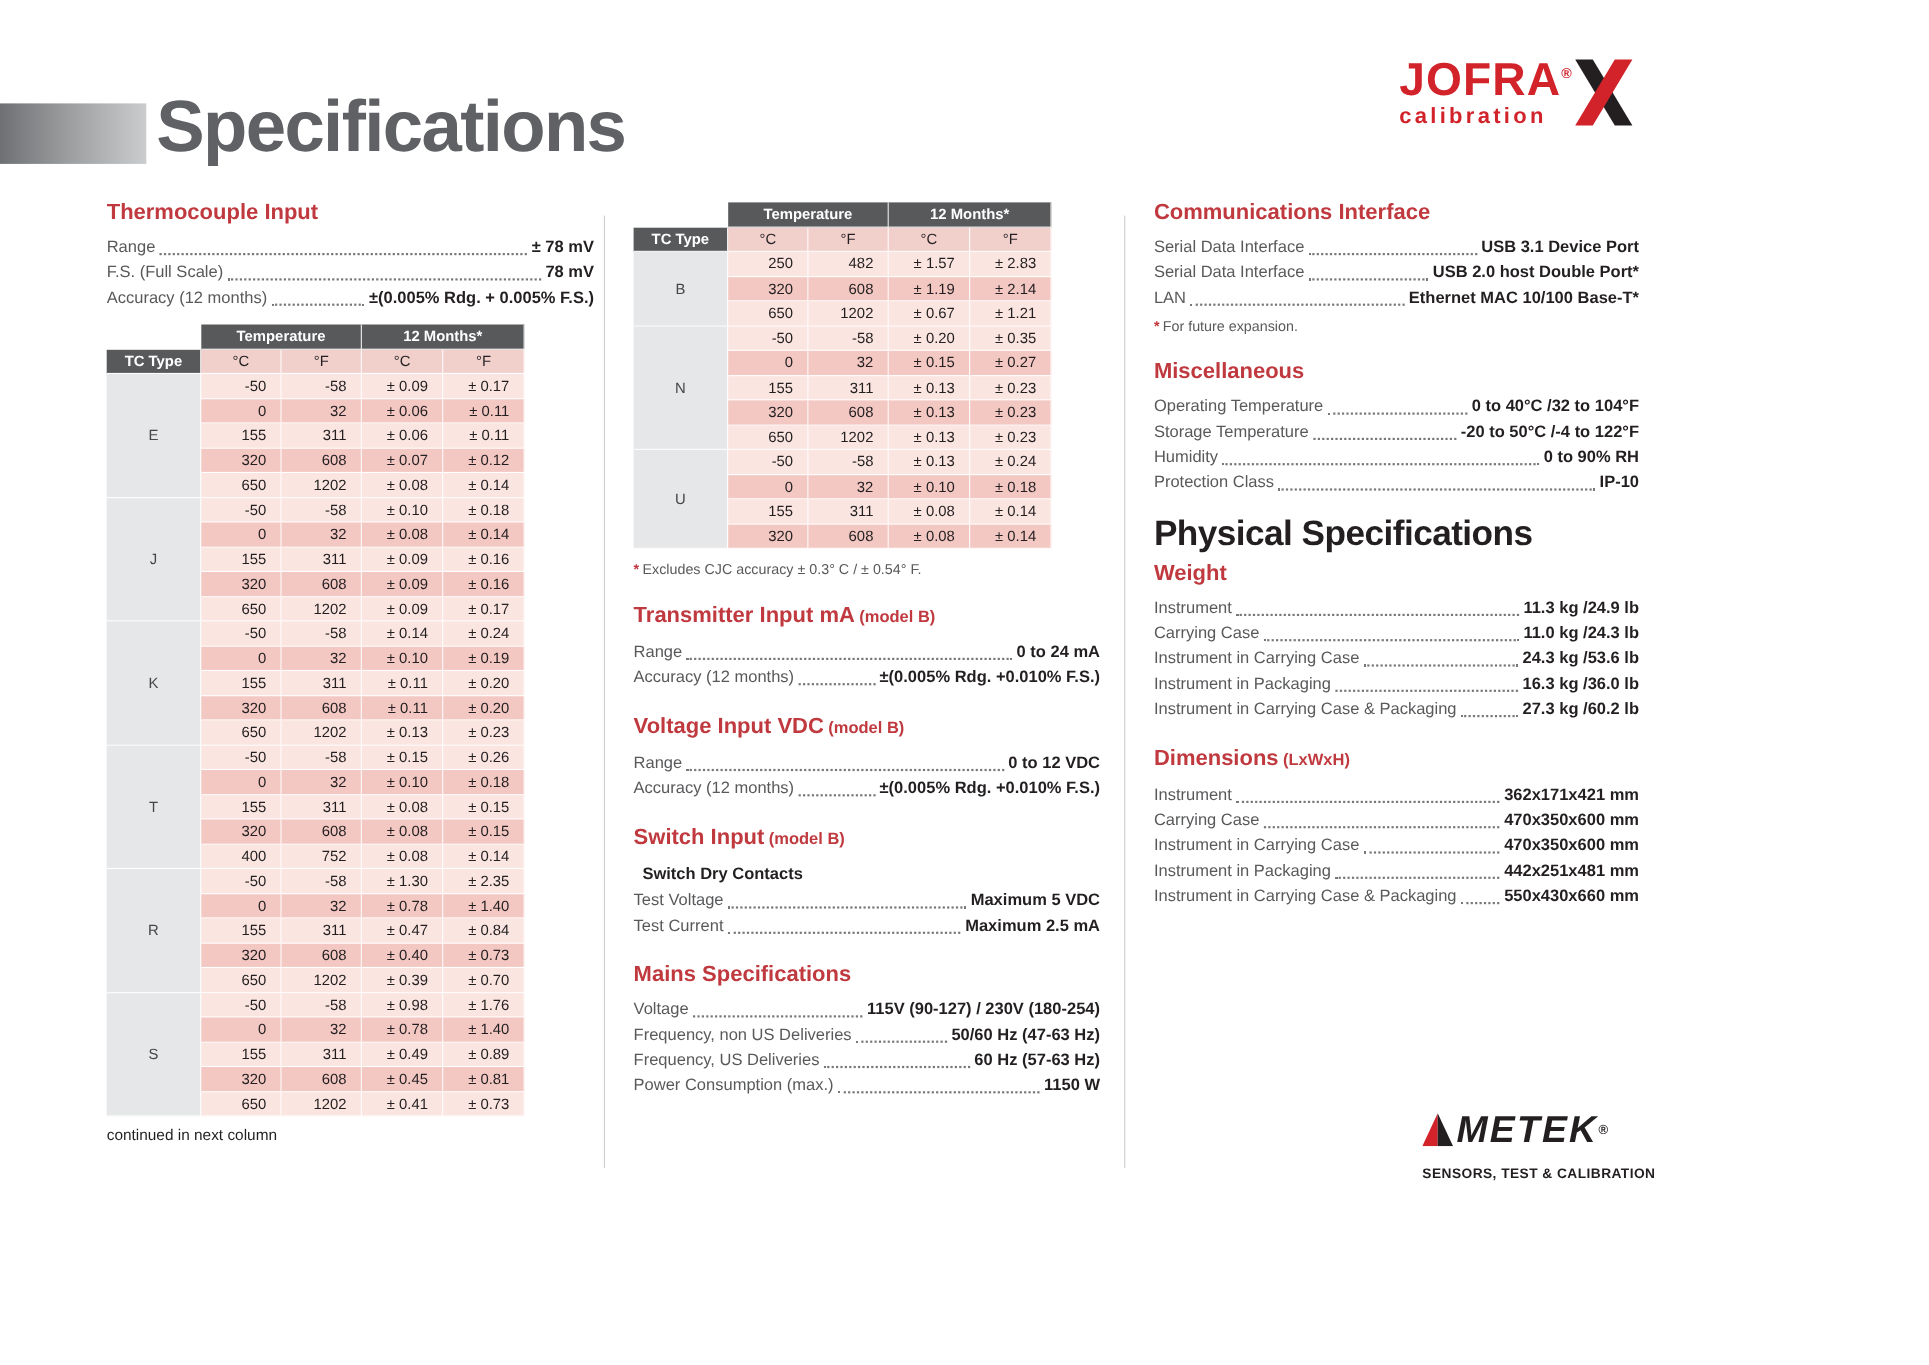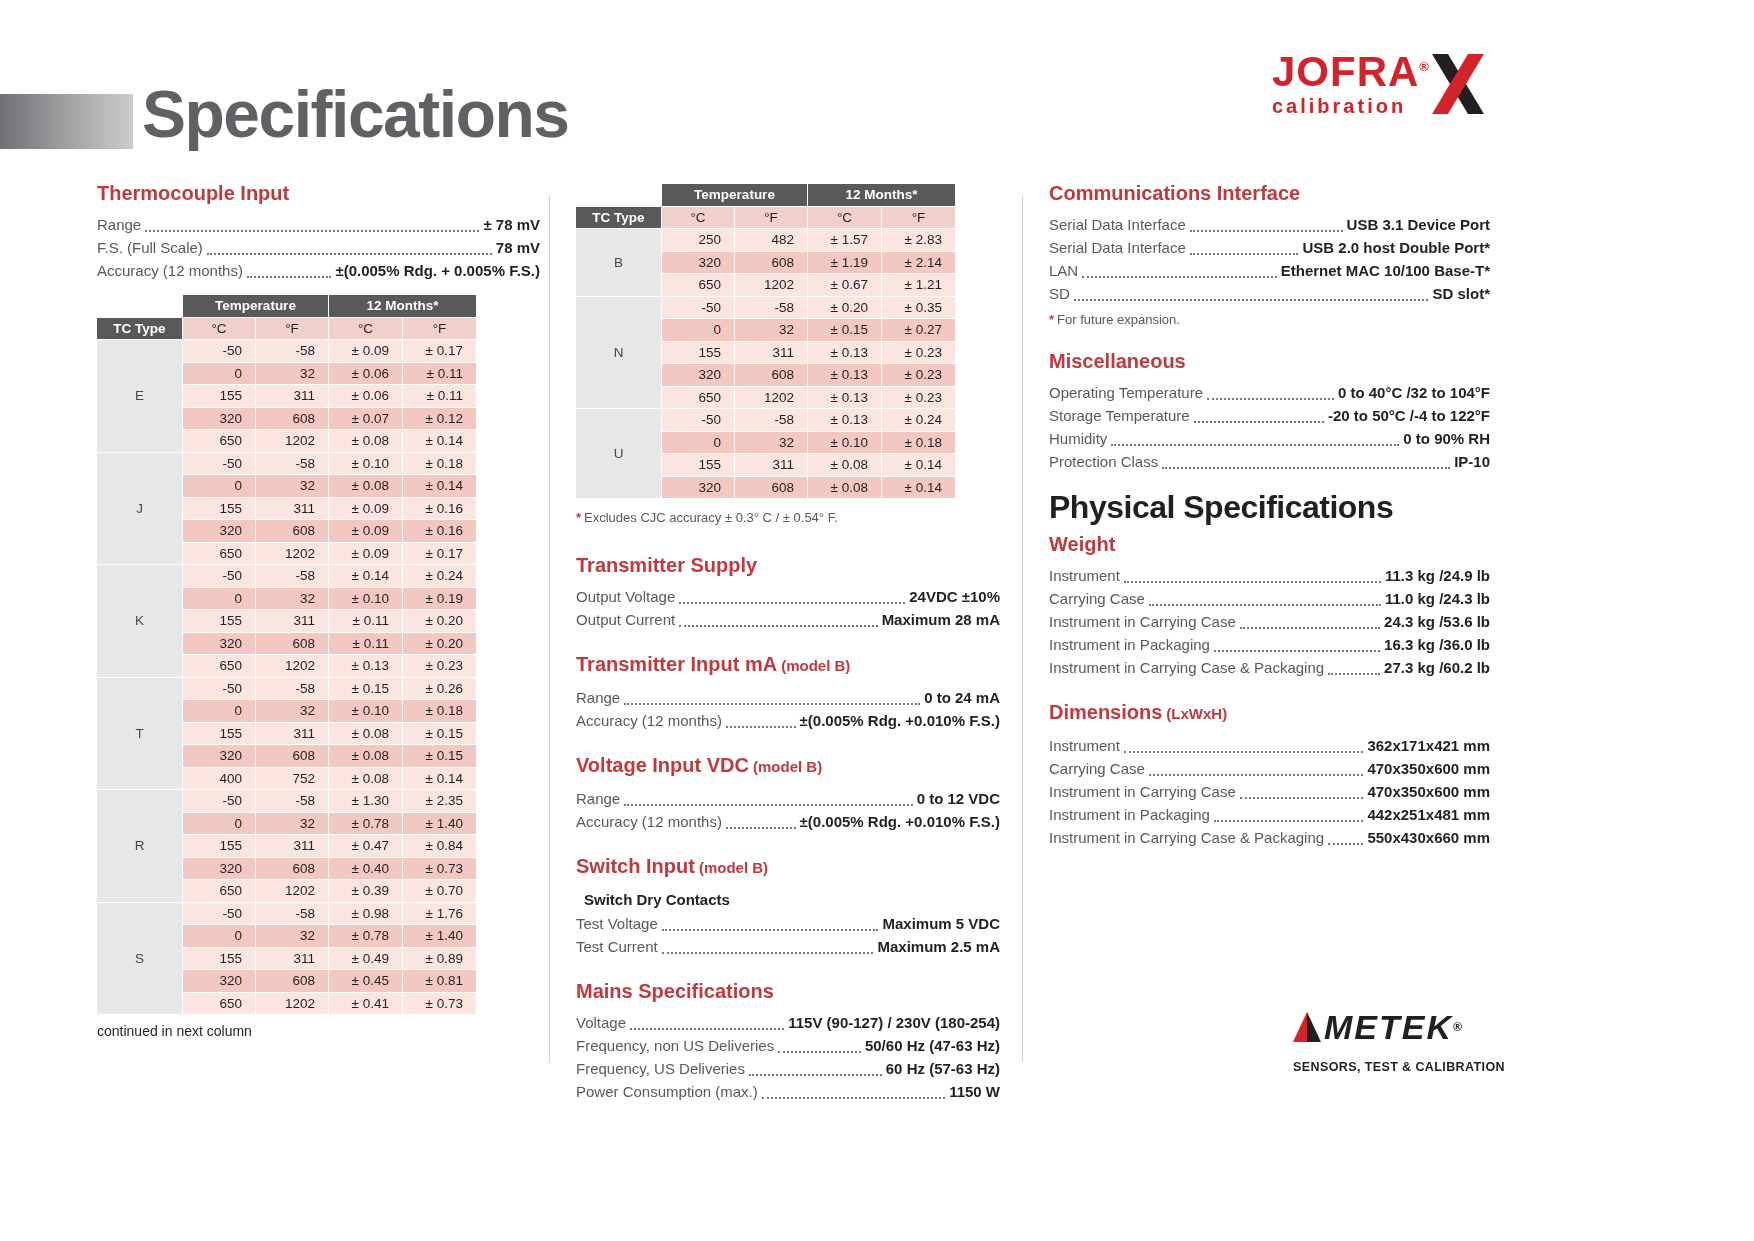--- a/index.html
+++ b/index.html
@@ -419,35 +419,20 @@
             <td class="dcell">608</td>
             <td class="dcell">± 0.08</td>
             <td class="dcell">± 0.14</td>
           </tr>
         </tbody>
     </table>
     <div class="footnote">
       <span class="fn-star">*</span><span>Excludes CJC accuracy ± 0.3° C / ± 0.54° F.</span>
     </div>
 
-    <div class="section section-first">
-      <h3 class="red-h">Transmitter Supply</h3>
-      <div>
-          <div class="spec-line">
-            <span class="spec-label">Output Voltage</span>
-            <span class="spec-leader"></span>
-            <span class="spec-value">24VDC ±10%</span>
-          </div>
-          <div class="spec-line">
-            <span class="spec-label">Output Current</span>
-            <span class="spec-leader"></span>
-            <span class="spec-value">Maximum 28 mA</span>
-          </div>
-        </div>
-    </div>
 
     <div class="section">
       <h3 class="red-h"><span>Transmitter Input mA</span><span class="h-suffix">(model B)</span></h3>
       <div>
           <div class="spec-line">
             <span class="spec-label">Range</span>
             <span class="spec-leader"></span>
             <span class="spec-value">0 to 24 mA</span>
           </div>
           <div class="spec-line">
@@ -529,25 +514,20 @@
           </div>
           <div class="spec-line">
             <span class="spec-label">Serial Data Interface</span>
             <span class="spec-leader"></span>
             <span class="spec-value">USB 2.0 host Double Port*</span>
           </div>
           <div class="spec-line">
             <span class="spec-label">LAN</span>
             <span class="spec-leader"></span>
             <span class="spec-value">Ethernet MAC 10/100 Base-T*</span>
-          </div>
-          <div class="spec-line">
-            <span class="spec-label">SD</span>
-            <span class="spec-leader"></span>
-            <span class="spec-value">SD slot*</span>
           </div>
         </div>
       <div class="footnote" style="margin-top:6px;">
         <span class="fn-star">*</span><span>For future expansion.</span>
       </div>
     </div>
 
     <div class="section">
       <h3 class="red-h">Miscellaneous</h3>
       <div>

